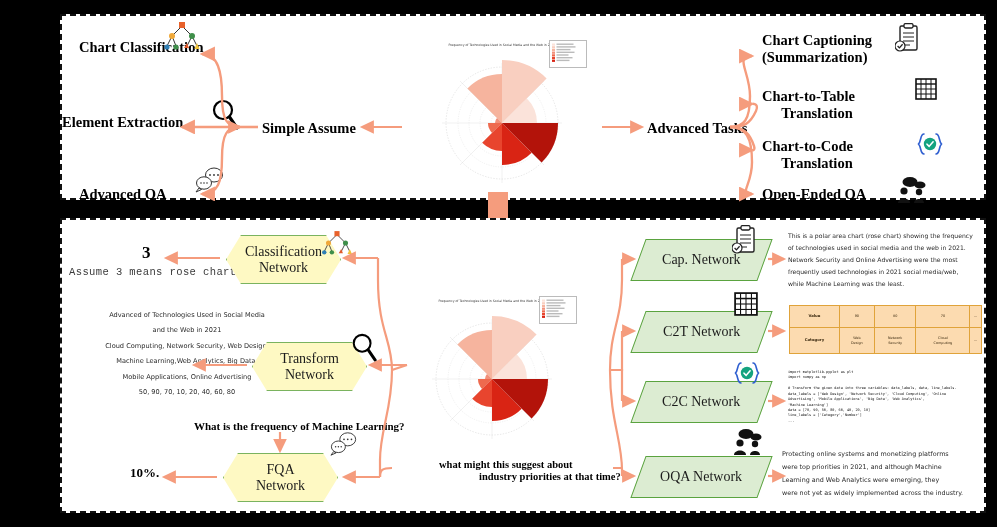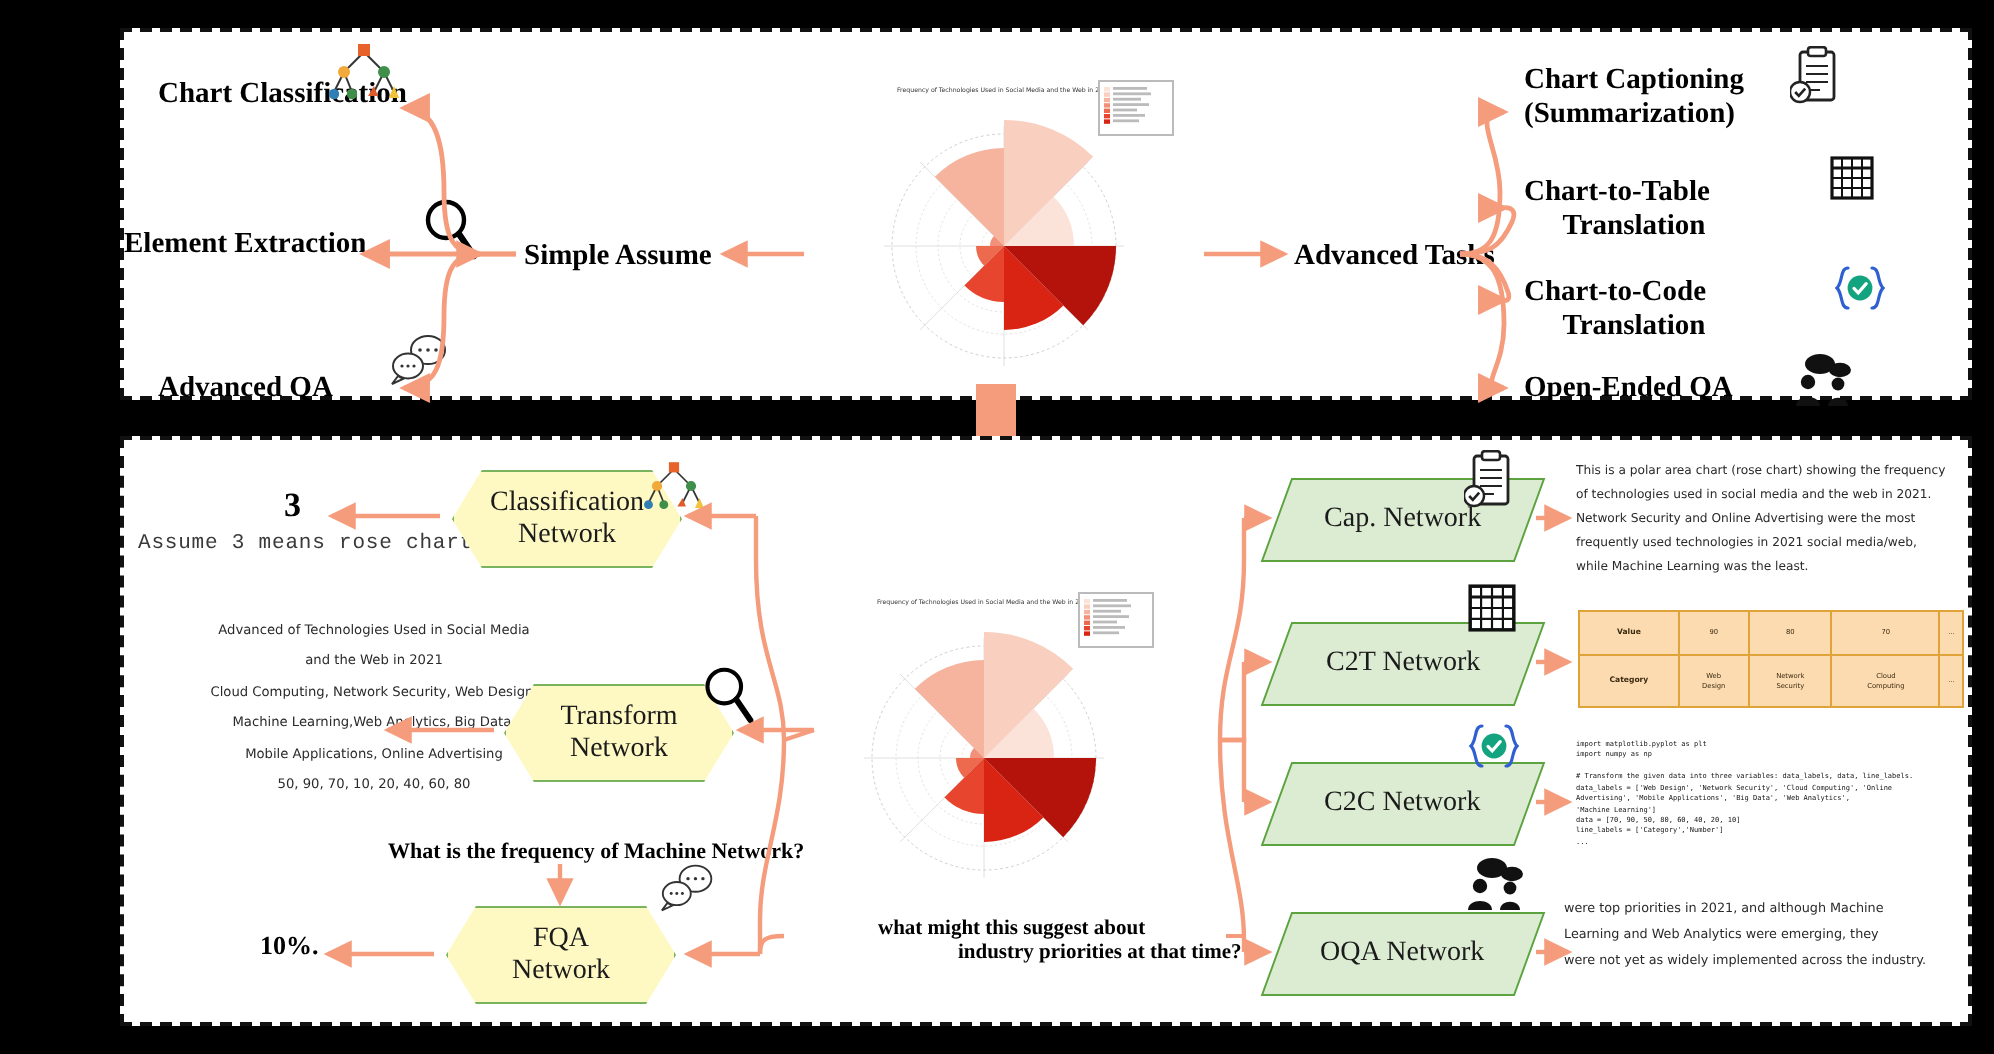--- a/index.html
+++ b/index.html
@@ -259,21 +259,21 @@
 
     <div style="position:absolute;left:0px;top:88px;width:250px;text-align:center;">
       <div class="hand" style="font-size:6.6px;line-height:2.35;">Advanced of Technologies Used in Social Media</div>
       <div class="hand" style="font-size:6.6px;line-height:2.35;">and the Web in 2021</div>
       <div class="hand" style="font-size:6.6px;line-height:2.35;">Cloud Computing, Network Security, Web Design,</div>
       <div class="hand" style="font-size:6.6px;line-height:2.35;">Machine Learning,Web Analytics, Big Data,</div>
       <div class="hand" style="font-size:6.6px;line-height:2.35;">Mobile Applications, Online Advertising</div>
       <div class="hand" style="font-size:6.6px;line-height:2.35;">50, 90, 70, 10, 20, 40, 60, 80</div>
     </div>
 
-    <div class="lbl" style="left:132px;top:200px;font-size:11px;">What is the frequency of Machine Network?</div>
+    <div class="lbl" style="left:132px;top:200px;font-size:11px;">What is the frequency of Machine Learning?</div>
     <div class="lbl" style="left:68px;top:246px;font-size:13px;">10%.</div>
 
     <div class="node hex" style="left:164px;top:15px;width:113px;height:47px;font-size:14px;">
       <span>
         <span>Classification</span><br>
         <span>Network</span>
       </span>
     </div>
 
     <div class="node hex" style="left:190px;top:122px;width:113px;height:47px;font-size:14px;">
@@ -472,20 +472,21 @@
 
 # Transform the given data into three variables: data_labels, data, line_labels.
 data_labels = ['Web Design', 'Network Security', 'Cloud Computing', 'Online
 Advertising', 'Mobile Applications', 'Big Data', 'Web Analytics',
 'Machine Learning']
 data = [70, 90, 50, 80, 60, 40, 20, 10]
 line_labels = ['Category','Number']
 ...</div>
 
     <div style="position:absolute;left:720px;top:228px;width:202px;">
+      <div class="hand" style="font-size:6.4px;line-height:2.05;">Protecting online systems and monetizing platforms</div>
       <div class="hand" style="font-size:6.4px;line-height:2.05;">were top priorities in 2021, and although Machine</div>
       <div class="hand" style="font-size:6.4px;line-height:2.05;">Learning and Web Analytics were emerging, they</div>
       <div class="hand" style="font-size:6.4px;line-height:2.05;">were not yet as widely implemented across the industry.</div>
     </div>
 
     <svg class="arrow-svg" style="left:0;top:0;width:926px;height:295px;">
       <defs>
         <marker id="ah2" markerWidth="7" markerHeight="7" refX="5.4" refY="3.1" orient="auto">
           <path d="M0,0 L6.4,3.1 L0,6.2 z" fill="#F59C7D"></path>
         </marker>

